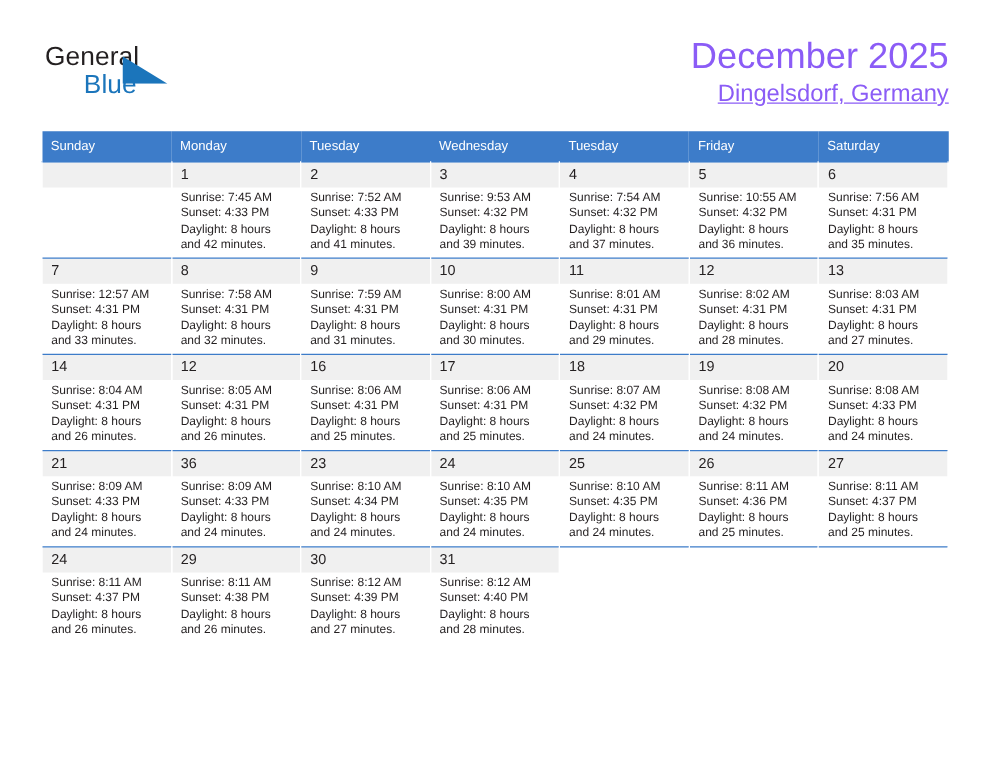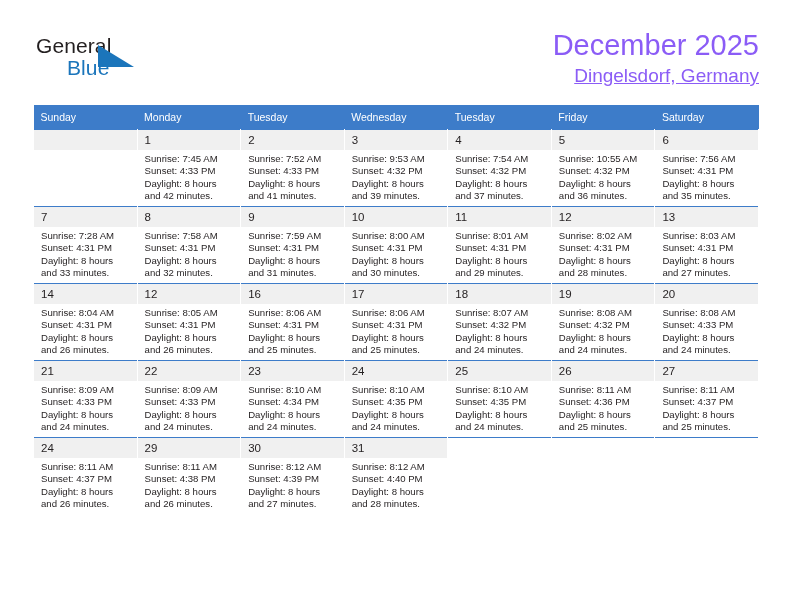--- a/index.html
+++ b/index.html
@@ -235,21 +235,21 @@
               <div>Sunset: 4:31 PM</div>
               <div>Daylight: 8 hours</div>
               <div>and 35 minutes.</div>
             </div>
           </td>
         </tr>
         <tr class="week-row">
           <td>
             <span class="daynum">7</span>
             <div class="details">
-              <div>Sunrise: 7:28 AM</div>
+              <div>Sunrise: 12:57 AM</div>
               <div>Sunset: 4:31 PM</div>
               <div>Daylight: 8 hours</div>
               <div>and 33 minutes.</div>
             </div>
           </td>
           <td>
             <span class="daynum">8</span>
             <div class="details">
               <div>Sunrise: 7:58 AM</div>
               <div>Sunset: 4:31 PM</div>
@@ -372,21 +372,21 @@
           <td>
             <span class="daynum">21</span>
             <div class="details">
               <div>Sunrise: 8:09 AM</div>
               <div>Sunset: 4:33 PM</div>
               <div>Daylight: 8 hours</div>
               <div>and 24 minutes.</div>
             </div>
           </td>
           <td>
-            <span class="daynum">22</span>
+            <span class="daynum">36</span>
             <div class="details">
               <div>Sunrise: 8:09 AM</div>
               <div>Sunset: 4:33 PM</div>
               <div>Daylight: 8 hours</div>
               <div>and 24 minutes.</div>
             </div>
           </td>
           <td>
             <span class="daynum">23</span>
             <div class="details">

